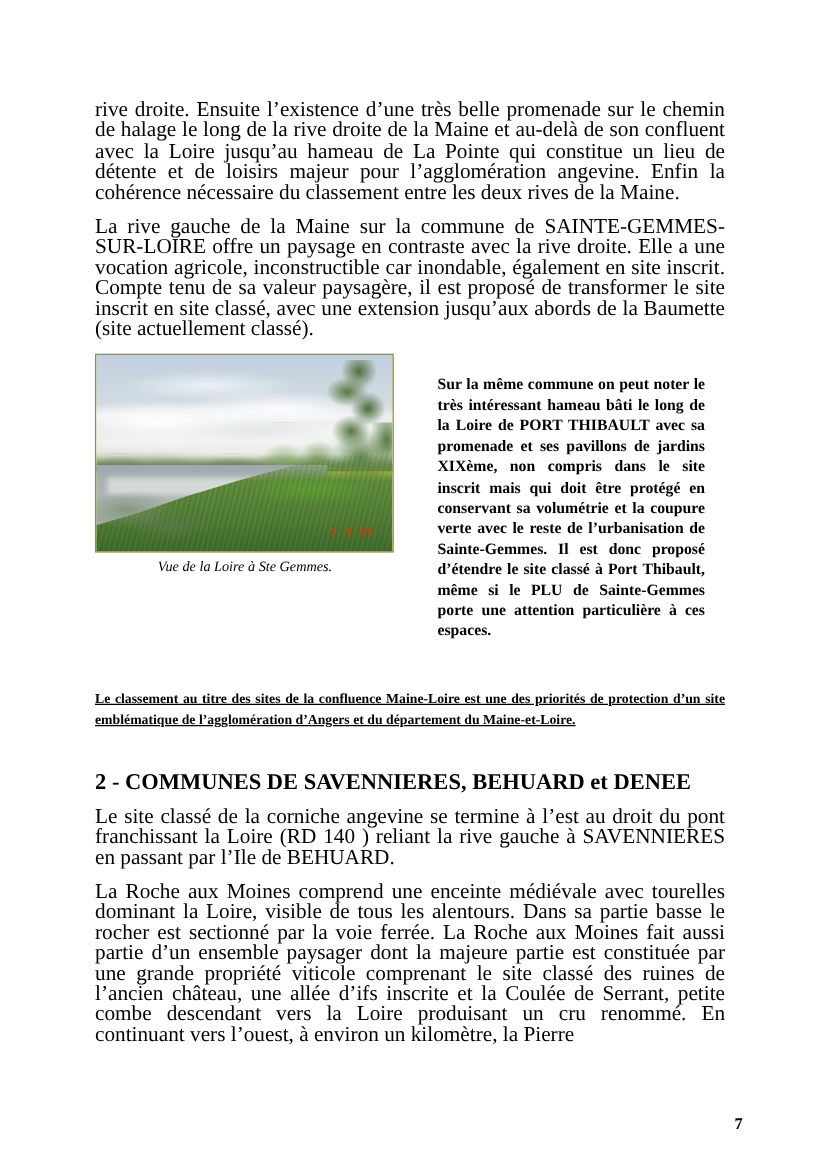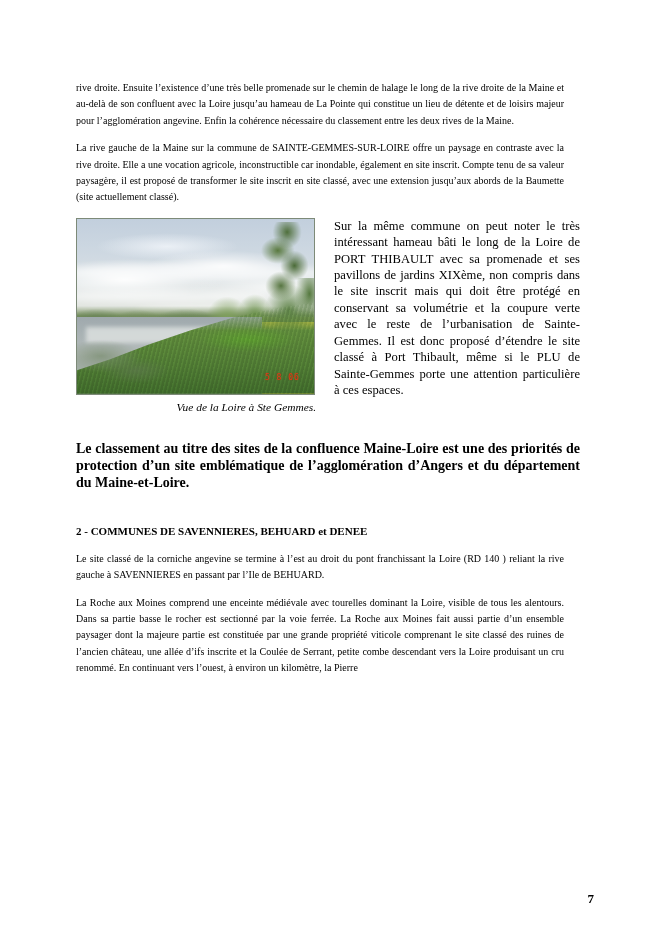--- a/index.html
+++ b/index.html
@@ -19,42 +19,42 @@
     overflow: hidden;
     box-sizing: border-box;
   }
   .content {
     position: absolute;
     left: 76px;
     top: 80px;
     width: 504px;
   }
   p.body-text {
-    margin: 0 16px 11px 0;
-    font-size: 10px;
+    margin: 0 0 11px 0;
+    font-size: 17px;
     line-height: 16.4px;
     text-align: justify;
     text-indent: 0;
     hyphens: none;
   }
   
   .figure-row {
     position: relative;
     margin-top: 12px;
     min-height: 200px;
   }
   .photo-wrap {
     float: left;
     width: 240px;
     margin: 0 18px 0 0;
   }
   .photo {
     position: relative;
     width: 239px;
-    height: 177px;
+    height: 159px;
     overflow: hidden;
     background: #fde047;
     border: 1px solid #7d8a78;
     box-sizing: border-box;
   }
   .photo .sky {
     position: absolute;
     left: 0; top: 0; right: 0;
     height: 56%;
     background:
@@ -163,43 +163,44 @@
     font-family: "DejaVu Sans Mono", monospace;
     font-size: 8px;
     letter-spacing: 1px;
     color: #e33c18;
     text-shadow: 0 0 1px rgba(180,40,10,0.9);
     opacity: 0.95;
     white-space: nowrap;
   }
   .photo-caption {
     margin-top: 5px;
-    text-align: right;
+    text-align: center;
     font-size: 11.4px;
     font-style: italic;
     line-height: 14px;
   }
   .side-text {
     overflow: hidden;
     font-size: 12.6px;
     line-height: 16.4px;
     text-align: justify;
   }
-  .side-text p { margin: 0; }
+  .side-text p { margin: 16px; font-weight: bold; }
 
   p.bold-para {
     margin: 22px 0 0 0;
-    font-size: 14px;
+    font-size: 11px;
     line-height: 17px;
     font-weight: bold;
     text-align: justify;
+    text-decoration: underline;
   }
   h2.section-heading {
     margin: 32px 0 12px 0;
-    font-size: 11px;
+    font-size: 18px;
     line-height: 16px;
     font-weight: bold;
     text-align: left;
   }
   .page-number {
     position: absolute;
     right: 58px;
     bottom: 28px;
     font-size: 13px;
     font-weight: bold;

